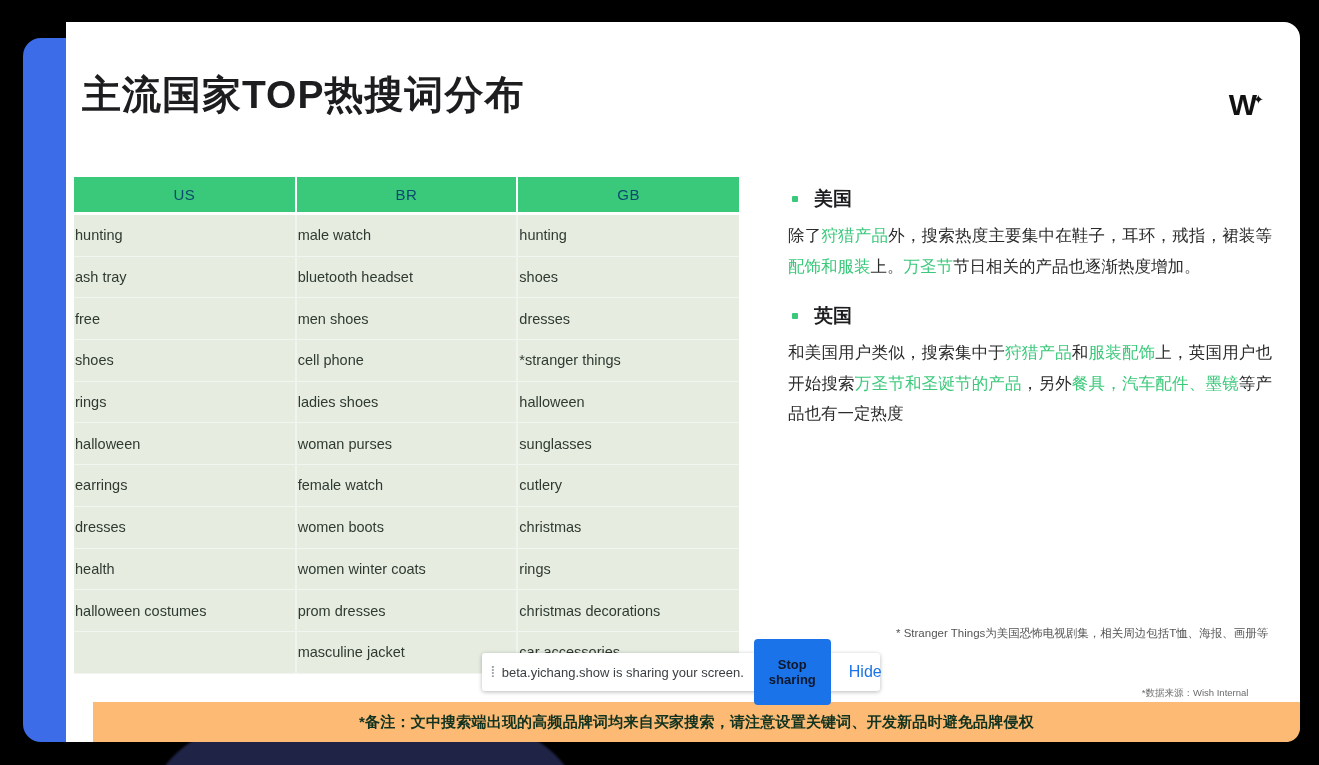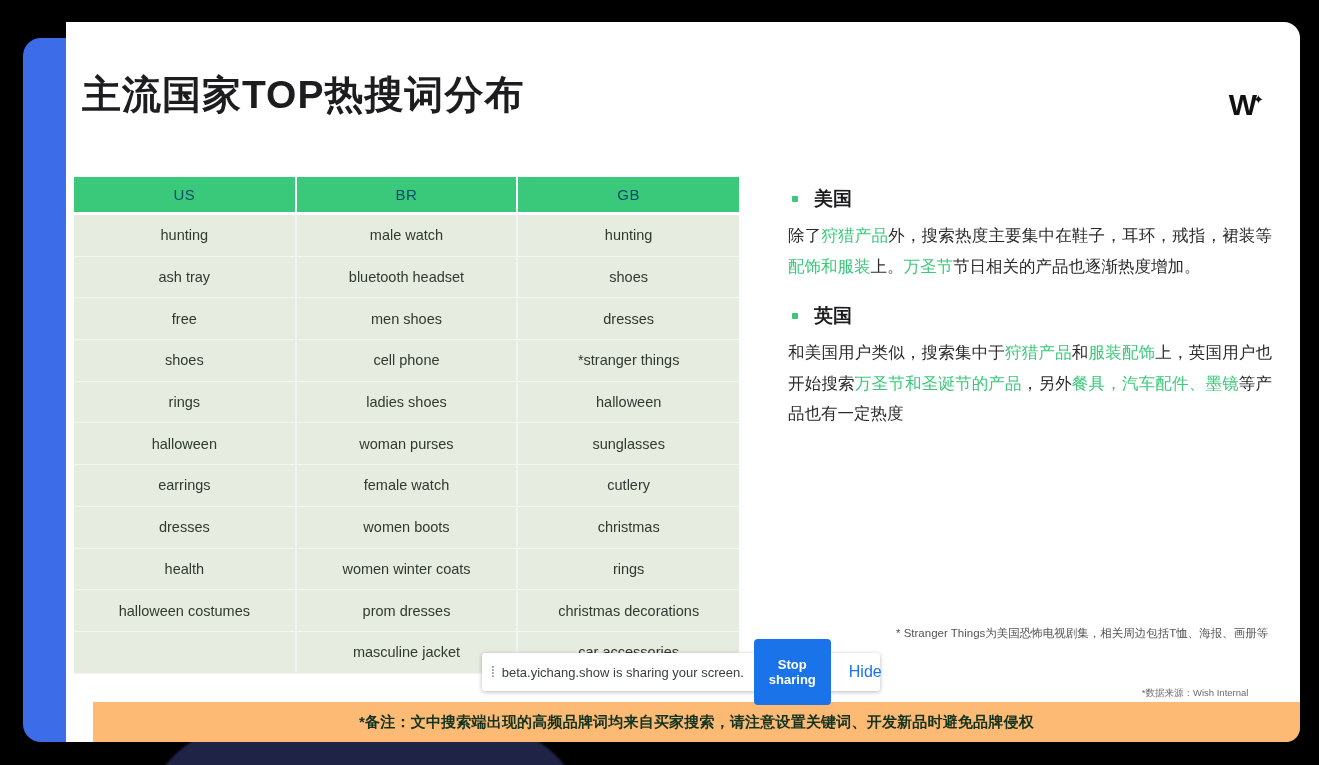--- a/index.html
+++ b/index.html
@@ -94,21 +94,21 @@
     font-weight: 400;
     height: 33px;
     letter-spacing: 0.5px;
     border-right: 2px solid #ffffff;
   }
   #keyword-table th:last-child { border-right: none; }
   #keyword-table td {
     background: #e7ece1;
     color: #2f3a31;
     font-size: 14.5px;
-    text-align: center;
+    text-align: left;
     height: 38.7px;
     border-bottom: 1px solid #f3f6f0;
     border-right: 2px solid #f1f4ee;
   }
   #keyword-table td:last-child { border-right: none; }
   #keyword-table tbody tr:first-child td { border-top: 3px solid #ffffff; }
 
   
   #notes {
     position: absolute;
@@ -208,21 +208,21 @@
     user-select: none;
   }
   #share-text {
     flex: 1;
     font-size: 13px;
     color: #3c4043;
     white-space: nowrap;
   }
   #stop-sharing-btn {
     background: #1a73e8;
-    color: #ffffff;
+    color: #0f172a;
     font-size: 13px;
     font-weight: 700;
     border: none;
     border-radius: 4px;
     padding: 18px 15px;
     cursor: pointer;
     font-family: inherit;
   }
   #hide-btn {
     color: #1a73e8;

